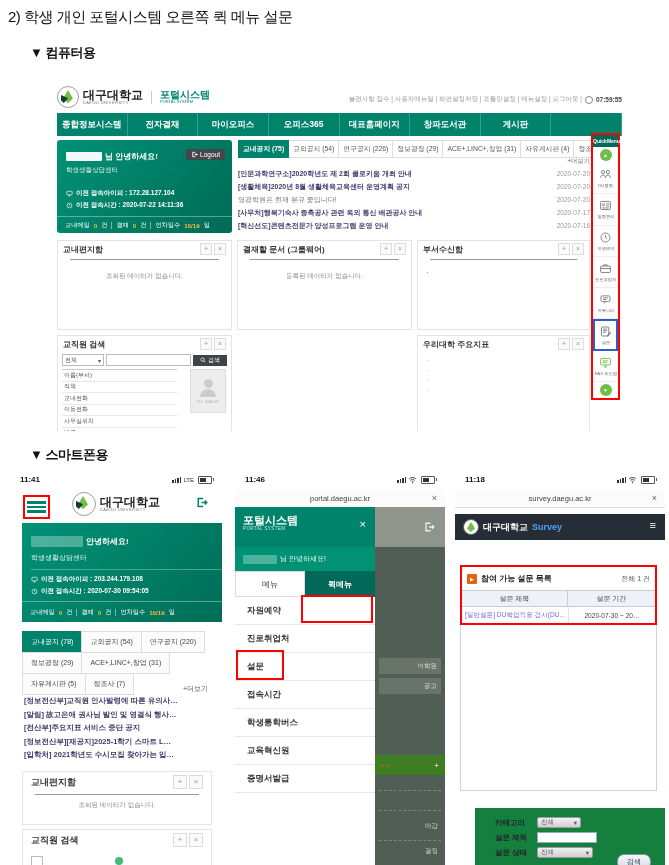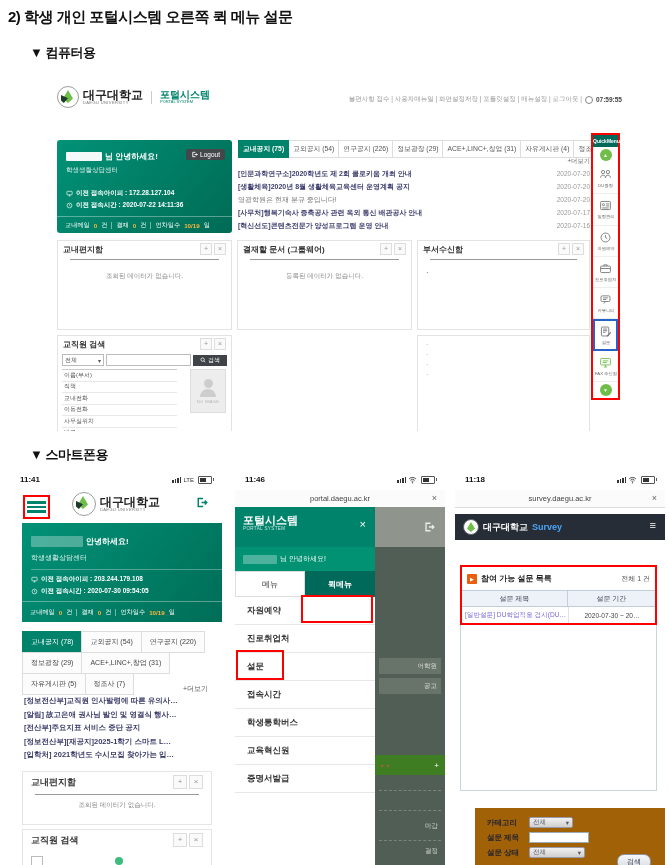--- a/index.html
+++ b/index.html
@@ -1,19 +1,19 @@
 <!DOCTYPE html>
 <html><head>
 <meta charset="utf-8">
 <style>
   html,body{margin:0;padding:0}
   body{width:669px;height:865px;position:relative;background:#fff;
        font-family:"Liberation Sans",sans-serif;overflow:hidden;color:#111}
   
-  .doc-title{position:absolute;left:8px;top:8px;font-size:15px;font-weight:bold;letter-spacing:-0.5px}
+  .doc-title{position:absolute;left:8px;top:8px;font-size:15px;font-weight:normal;letter-spacing:-0.5px}
   .caption{position:absolute;font-size:13px;font-weight:bold;letter-spacing:-0.5px}
   
   #pc{position:absolute;left:57px;top:85px;width:565px;height:346px;overflow:hidden;background:#fff}
   .pc-header{position:absolute;top:0;left:0;right:0;height:26px}
   .logo{display:flex;align-items:center;gap:4px;position:absolute;left:0;top:1px}
   .logo-circle{width:20px;height:20px;border-radius:50%;border:1px solid #98a199;background:#fff;position:relative;overflow:hidden;flex:none}
   .logo-leaf{position:absolute;left:5px;top:3px;width:10px;height:13px;background:#6fbe49;
              clip-path:polygon(50% 0,100% 65%,50% 100%,0 65%)}
   .logo-leaf-dark{position:absolute;left:3px;top:8px;width:7px;height:8px;background:#1d3b2a;
              clip-path:polygon(0 0,100% 40%,40% 100%,0 70%)}
@@ -161,21 +161,21 @@
   .m3-title{font-size:8px;font-weight:bold;color:#222;flex:1;white-space:nowrap}
   .m3-total{font-size:7px;color:#555;white-space:nowrap}
   .m3-thead{height:15px;display:flex;background:#edf2f8;border-top:1px solid #c2cdd9;border-bottom:1px solid #c2cdd9;
             font-size:7px;color:#445;align-items:stretch}
   .m3-th1{flex:1.2;display:flex;align-items:center;justify-content:center}
   .m3-th2{flex:1;display:flex;align-items:center;justify-content:center;border-left:1px solid #c2cdd9}
   .m3-trow{height:16px;display:flex;align-items:stretch;font-size:6.6px}
   .m3-link{flex:1.2;color:#7b68d8;padding-left:3px;white-space:nowrap;overflow:hidden;display:flex;align-items:center}
   .m3-period{flex:1;color:#444;border-left:1px solid #e2e2e2;display:flex;align-items:center;justify-content:center;white-space:nowrap}
   .m3-body{position:absolute;left:5px;right:8px;top:152px;height:165px;border:1px solid #ccd4db;border-top:none;background:#fff}
-  .m3-filter{position:absolute;left:20px;right:0;top:335px;height:57px;background:#a16207;padding:7px 0 0 12px;box-sizing:border-box}
+  .m3-filter{position:absolute;left:20px;right:0;top:335px;height:57px;background:#15803d;padding:7px 0 0 20px;box-sizing:border-box}
   .f-row{display:flex;align-items:center;height:15px;gap:6px}
   .f-label{font-size:7.5px;font-weight:bold;color:#223;width:36px;white-space:nowrap}
   .f-select{height:11px;background:linear-gradient(#f2f2f2,#cfcfcf);border:1px solid #99a;border-radius:2px;
             font-size:6.5px;color:#556;display:flex;align-items:center;justify-content:space-between;padding:0 3px;box-sizing:border-box}
   .f-input{width:60px;height:11px;background:#fff;border:1px solid #9ab;box-sizing:border-box}
   .f-btn{position:absolute;right:14px;bottom:-5px;width:32px;height:14px;border:1px solid #8a94a5;border-radius:7px;
          background:linear-gradient(#f5f7f9,#d6dce3);font-size:7px;color:#334;display:flex;align-items:center;justify-content:center}
   svg.ic{display:block}
 </style>
 </head>
@@ -202,20 +202,30 @@
         <span class="logo-sys-en">PORTAL SYSTEM</span>
       </span>
     </div>
     <div class="pc-toplinks">
       <span>불편사항 접수 | 사용자매뉴얼 | 화면설정저장 | 포틀릿설정 | 메뉴설정 | 로그아웃 |</span>
       <span class="clock-ico"></span>
       <span class="pc-clock">07:59:55</span>
     </div>
   </div>
 
+  <div class="pc-nav">
+    <div class="pc-nav-cell">종합정보시스템</div>
+    <div class="pc-nav-cell">전자결재</div>
+    <div class="pc-nav-cell">마이오피스</div>
+    <div class="pc-nav-cell">오피스365</div>
+    <div class="pc-nav-cell">대표홈페이지</div>
+    <div class="pc-nav-cell">창파도서관</div>
+    <div class="pc-nav-cell">게시판</div>
+    <div class="pc-nav-cell"></div>
+  </div>
 
   <div class="pc-profile">
     <div class="p-name-row">
       <span class="blur" style="width:36px;height:9px"></span>
       <span>님 안녕하세요!</span>
     </div>
     <div class="p-dept">학생생활상담센터</div>
     <div class="p-logout">
       <svg class="ic" width="7" height="7" viewBox="0 0 16 16" fill="none" stroke="#fff" stroke-width="2">
           <path d="M10 3H4v10h6"></path>
@@ -427,20 +437,27 @@
           <span class="stval"></span>
         </div>
     </div>
     <div class="photo">
       <span class="photo-head"></span>
       <span class="photo-body"></span>
       <span class="photo-txt">NO IMAGE</span>
     </div>
   </div>
   <div class="widget" style="left:360px;top:250px;width:171px;height:96px">
+    <div class="whead">
+      <span class="wtitle">우리대학 주요지표</span>
+      <span class="wbtns">
+          <span class="wbtn">+</span>
+          <span class="wbtn">×</span>
+        </span>
+    </div>
     <div class="kdots">
       <span>·</span>
       <span>·</span>
       <span>·</span>
       <span>·</span>
     </div>
   </div>
 </div>
 
 <div class="phone" style="left:10px;width:212px">

